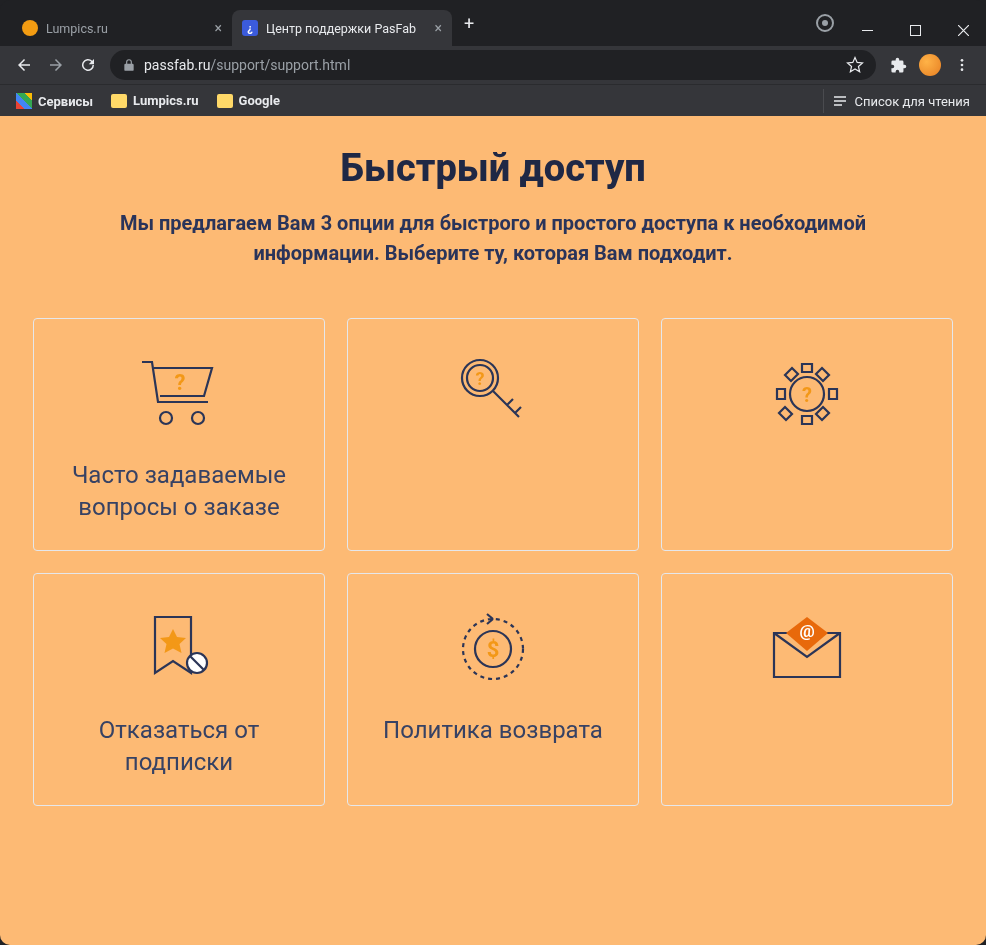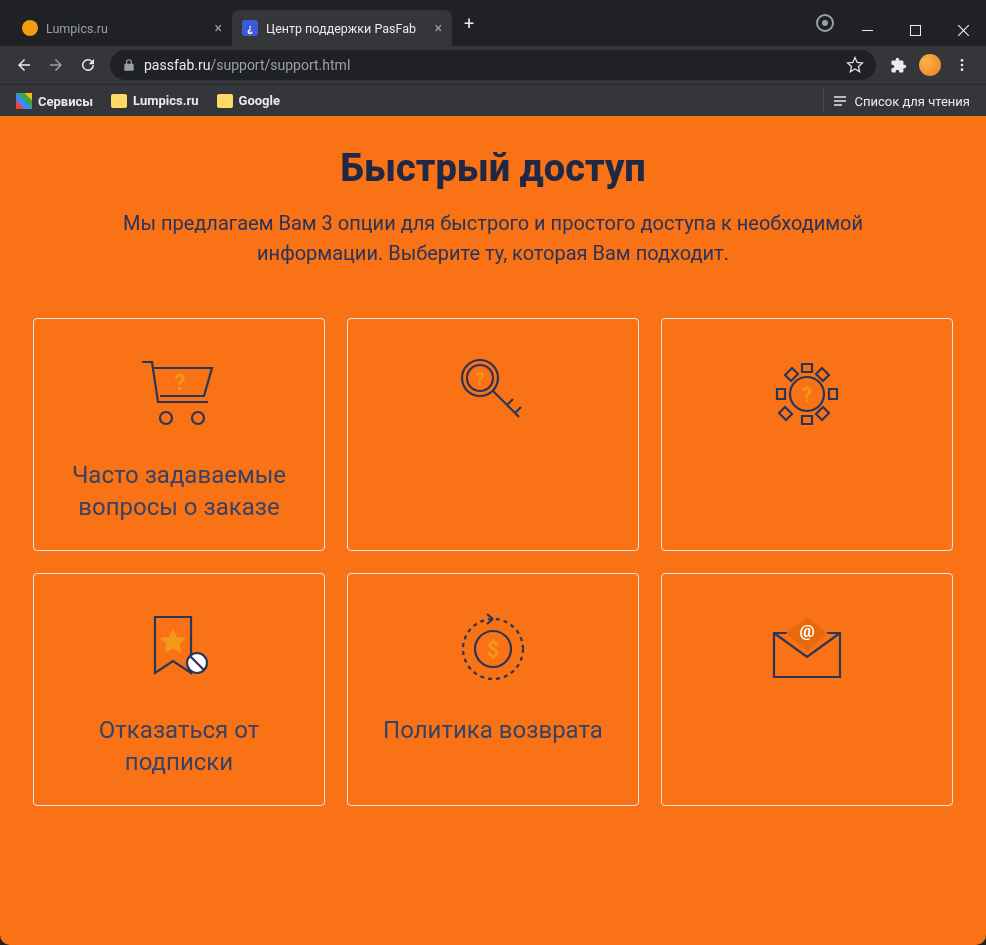--- a/index.html
+++ b/index.html
@@ -28,27 +28,27 @@
 .avatar { width: 22px; height: 22px; background: radial-gradient(circle at 35% 35%, #ffb347, #e67e22); border-radius: 50%; }
 
 .bookmarks { height: 32px; background: #35363a; border-top: 1px solid #2a2b2e; display: flex; align-items: center; padding: 0 8px; gap: 2px; font-size: 13px; }
 .bm { display: flex; align-items: flex-end; gap: 6px; color: #e8eaed; padding: 4px 8px; border-radius: 4px; cursor: pointer; font-weight: bold; }
 .bm-icon { width: 16px; height: 14px; border-radius: 2px; }
 .folder-icon { background: #ffd968; }
 .apps-icon { background: linear-gradient(45deg, #ea4335 25%, #4285f4 25% 50%, #34a853 50% 75%, #fbbc05 75%); width: 16px; height: 16px; }
 .spacer { flex: 1; }
 .readlist { display: flex; align-items: flex-end; gap: 6px; color: #e8eaed; padding: 4px 8px; cursor: pointer; border-left: 1px solid #4a4b4f; }
 
-.content { height: calc(945px - 46px - 38px - 32px); background: #f97316; overflow-y: auto; position: relative; }
+.content { height: calc(945px - 46px - 38px - 32px); background: #fdba74; overflow-y: auto; position: relative; }
 .content::-webkit-scrollbar { width: 14px; }
 .content::-webkit-scrollbar-track { background: #f1f1f1; }
 .content::-webkit-scrollbar-thumb { background: #5e5f64; border-radius: 2px; }
 .page { padding: 30px 10px 40px; text-align: center; }
 .h1 { font-size: 38px; font-weight: 800; color: #1f2845; margin-bottom: 18px; }
-.sub { font-size: 20px; color: #2a345a; line-height: 1.5; max-width: 820px; margin: 0 auto 50px; }
+.sub { font-size: 20px; color: #2a345a; line-height: 1.5; max-width: 820px; margin: 0 auto 50px; font-weight: bold; }
 .grid { display: grid; grid-template-columns: repeat(3, 1fr); gap: 22px; max-width: 920px; margin: 0 auto; }
 .card { border: 1px solid #e5e7eb; border-radius: 4px; padding: 30px 18px 26px; display: flex; flex-direction: column; align-items: center; cursor: pointer; }
 .card-icon { height: 90px; display: flex; align-items: center; justify-content: center; margin-bottom: 20px; }
 .card-title { font-size: 24px; color: #374264; line-height: 1.35; }
 </style>
 </head>
 <body>
 
 <div class="titlebar">
   <div class="tabs">

